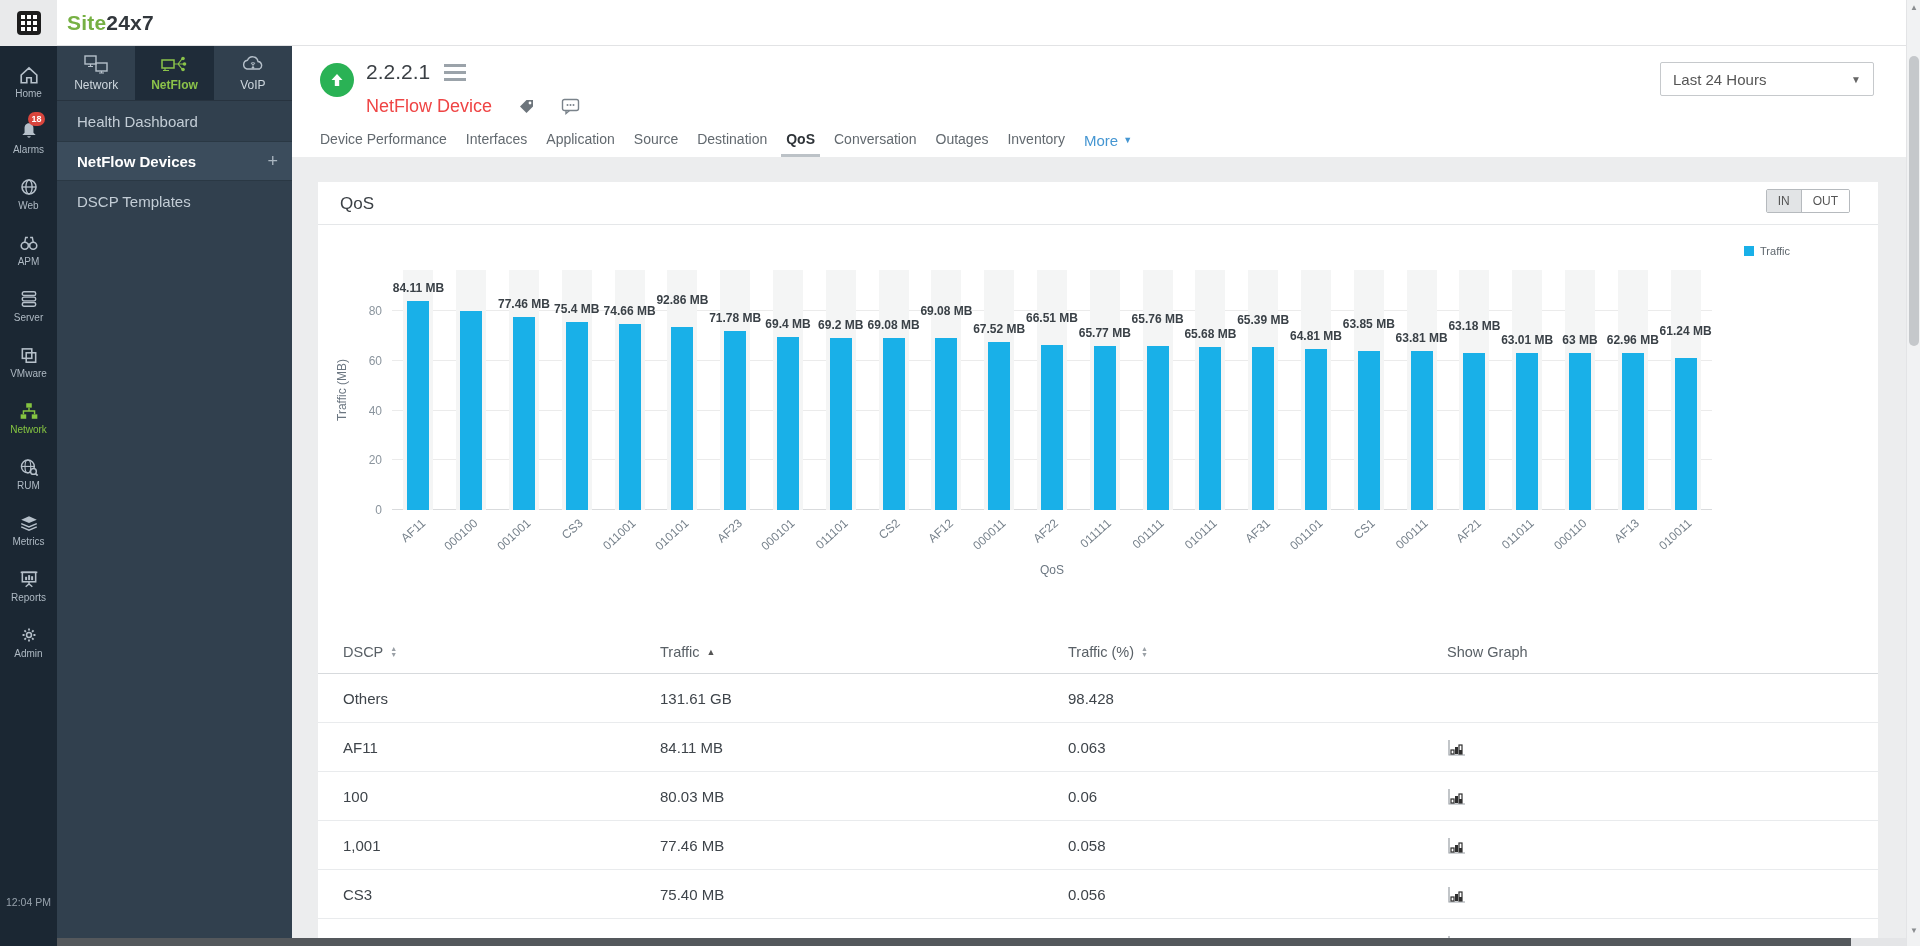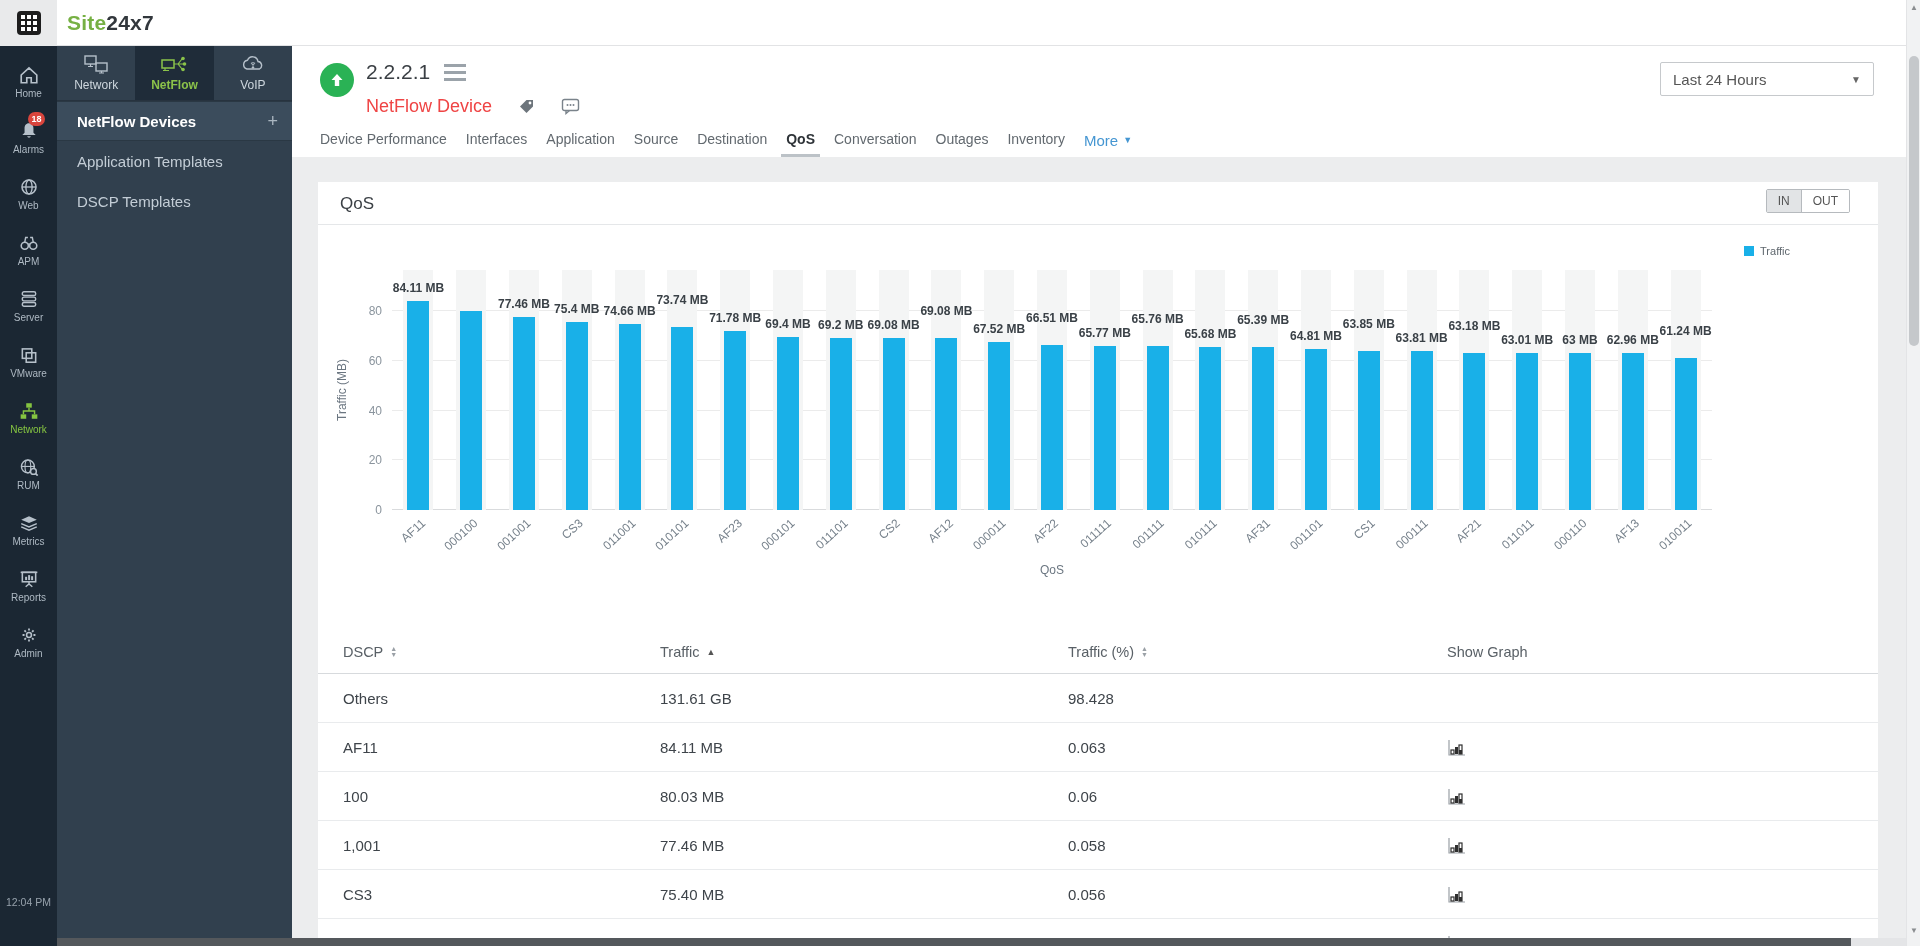--- a/index.html
+++ b/index.html
@@ -242,27 +242,27 @@
     </div>
     <div class="side-tab">
       <svg width="26" height="20" viewBox="0 0 26 20">
           <path d="M7 14 A4.5 4.5 0 0 1 7.5 5.2 A5.5 5.5 0 0 1 18 6.5 A4 4 0 0 1 19.5 14 Z" fill="none" stroke="#b6c0ca" stroke-width="1.4"></path>
           <path d="M11 8.5 Q13 7 15 8.5 M11.8 10 Q13 9.2 14.2 10" fill="none" stroke="#b6c0ca" stroke-width="1.1"></path>
           <path d="M12.2 11.5 Q13 10.8 13.8 11.5 L14.5 13 Q13 14 11.5 13 Z" fill="#b6c0ca"></path>
         </svg>
       <span class="lbl">VoIP</span>
     </div>
   </div>
+  <div class="side-item">
+      <span>Health Dashboard</span>
+    </div>
   <div class="side-item active">
     <span>NetFlow Devices</span>
     <span class="plus">+</span>
   </div>
-  <div class="side-item">
-      <span>Application Templates</span>
-    </div>
   <div class="side-item">
       <span>DSCP Templates</span>
     </div>
 </div>
 
 <div class="main">
   <div class="head-band">
     <div class="status-circle">
       <svg width="18" height="18" viewBox="0 0 18 18">
           <path d="M9 3 L14.5 9 H11.2 V15 H6.8 V9 H3.5 Z" fill="#fff"></path>
@@ -362,21 +362,21 @@
           </div>
           <div class="slot" style="left: 16%;">
             <div class="bgcol"></div>
             <div class="bar" style="height: 185.717px; background: rgb(25, 176, 232);"></div>
             <div class="dlabel" style="bottom: 191.717px;">74.66 MB</div>
             <div class="xlab">011001</div>
           </div>
           <div class="slot" style="left: 20%;">
             <div class="bgcol"></div>
             <div class="bar" style="height: 183.428px; background: rgb(25, 176, 232);"></div>
-            <div class="dlabel" style="bottom: 203.428px;">73.74 MB</div>
+            <div class="dlabel" style="bottom: 203.428px;">92.86 MB</div>
             <div class="xlab">010101</div>
           </div>
           <div class="slot" style="left: 24%;">
             <div class="bgcol"></div>
             <div class="bar" style="height: 178.553px; background: rgb(25, 176, 232);"></div>
             <div class="dlabel" style="bottom: 184.553px;">71.78 MB</div>
             <div class="xlab">AF23</div>
           </div>
           <div class="slot" style="left: 28%;">
             <div class="bgcol"></div>

